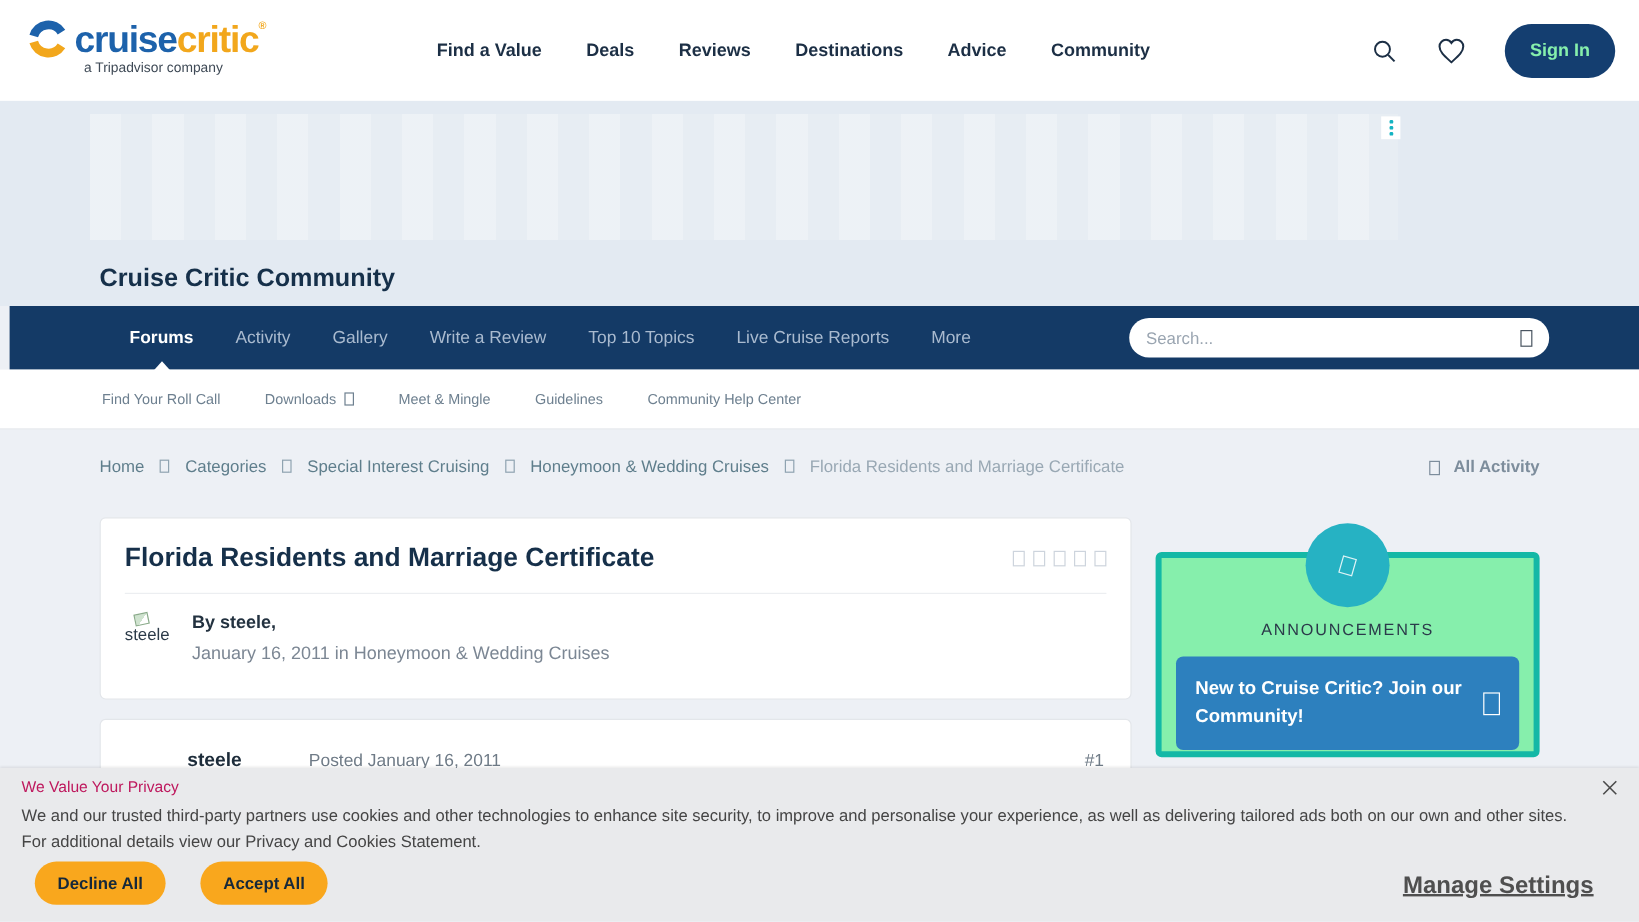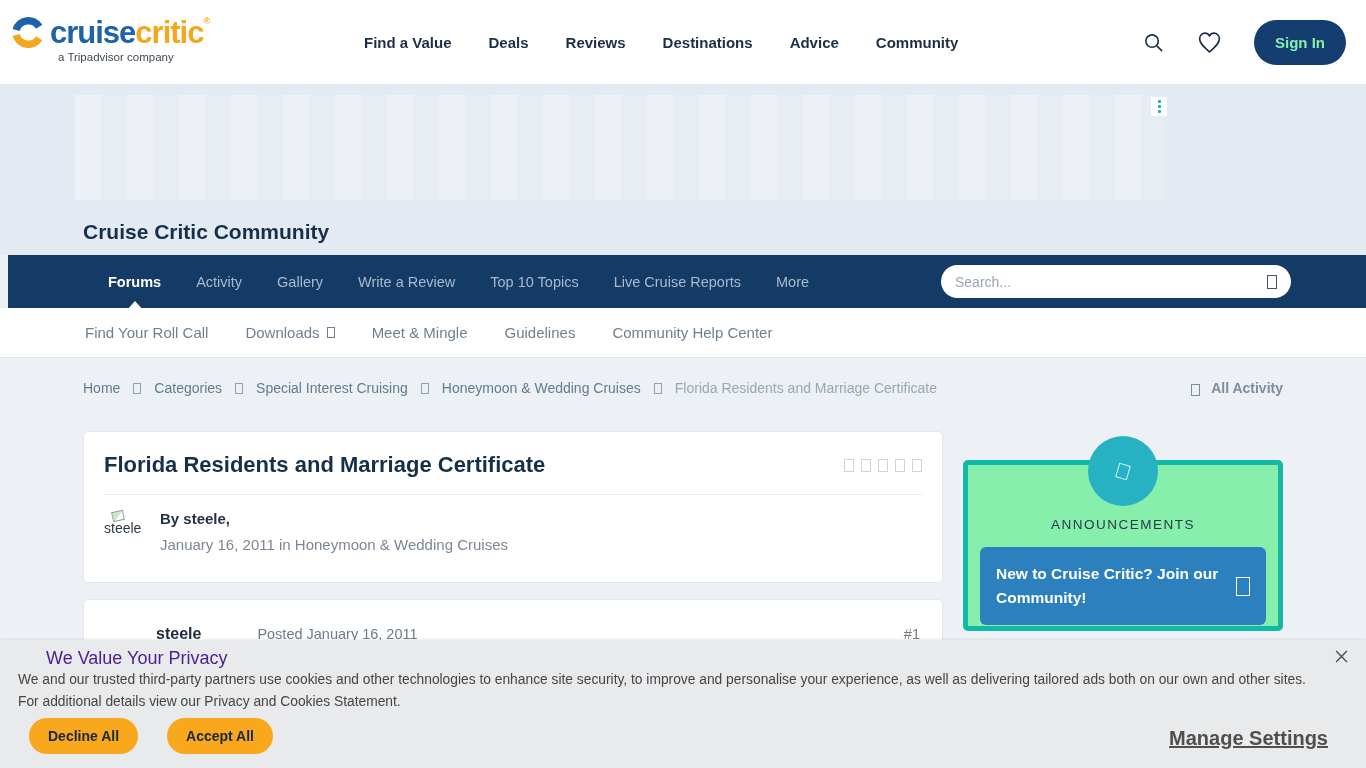--- a/index.html
+++ b/index.html
@@ -5,21 +5,21 @@
   * { margin:0; padding:0; box-sizing:border-box; }
   html,body { width:1366px; height:768px; }
   body { font-family:"Liberation Sans", sans-serif; background:#edf0f5; overflow:hidden; position:relative; }
   #viewport { position:relative; width:1366px; height:768px; }
 
   
   .tofu { display:inline-block; border:1px solid currentColor; width:9px; height:12px; flex:0 0 auto; }
 
   
   .site-header { position:absolute; top:0; left:0; width:1366px; height:84px; background:#ffffff; z-index:5; }
-  .logo { position:absolute; left:12px; top:16px; cursor:pointer; }
+  .logo { position:absolute; left:24px; top:16px; cursor:pointer; }
   .logo-top { display:flex; align-items:center; }
   .logo-text { font-size:31px; font-weight:700; letter-spacing:-1px; line-height:1; }
   .logo-cruise { color:#1d62ab; }
   .logo-critic { color:#f2a71c; }
   .logo-reg { font-size:9px; color:#f2a71c; vertical-align:top; }
   .logo-tagline { margin-left:46px; margin-top:2px; font-size:11.5px; color:#3f4a56; }
   .header-nav { position:absolute; left:364px; top:0; height:84px; display:flex; align-items:center; gap:37px; }
   .header-nav a { font-size:15px; font-weight:700; color:#1c2f45; text-decoration:none; cursor:pointer; }
   .header-right { position:absolute; right:20px; top:0; height:84px; display:flex; align-items:center; gap:32px; }
   .icon-btn { background:none; border:none; cursor:pointer; display:flex; align-items:center; }
@@ -40,21 +40,21 @@
   .forum-nav-items a.active { color:#ffffff; font-weight:700; }
   .forum-nav-items a.active::after { content:""; position:absolute; left:50%; margin-left:-9px; top:27px; width:0; height:0;
     border-left:9px solid transparent; border-right:9px solid transparent; border-bottom:10px solid #ffffff; }
   .forum-search { position:absolute; left:933px; top:10px; width:350px; height:33px; background:#ffffff; border-radius:17px; display:flex; align-items:center; padding:0 14px; }
   .forum-search input { flex:1; border:none; outline:none; font-size:14px; color:#b91c1c; font-family:inherit; background:transparent; }
   .forum-search input::placeholder { color:#9aa5b1; }
   .forum-search .tofu { color:#4a5561; width:10px; height:14px; cursor:pointer; }
 
   
   .sub-nav { position:absolute; top:308px; left:0; width:1366px; height:50px; background:#ffffff; border-bottom:1px solid #e2e5e9; display:flex; align-items:center; padding-left:85px; gap:37px; }
-  .sub-nav a { font-size:15px; color:#6e8090; text-decoration:none; cursor:pointer; display:flex; align-items:center; gap:7px; }
+  .sub-nav a { font-size:12px; color:#6e8090; text-decoration:none; cursor:pointer; display:flex; align-items:center; gap:7px; }
   .sub-nav .tofu { width:8px; height:11px; color:#6e8090; }
 
   
   .breadcrumb-row { position:absolute; top:358px; left:0; width:1366px; height:60px; display:flex; align-items:center; padding:0 83px; }
   .crumbs { display:flex; align-items:center; }
   .crumbs a, .crumbs span.current { font-size:14px; color:#5f7e8c; text-decoration:none; cursor:pointer; }
   .crumbs span.current { color:#99a8b4; cursor:default; }
   .crumb-sep { margin:0 13px; color:#8fa3b1; width:8px; height:11px; }
   .all-activity { margin-left:auto; display:flex; align-items:flex-end; gap:11px; font-size:14px; font-weight:700; color:#7d8d9c; text-decoration:none; cursor:pointer; }
   .all-activity .tofu { width:9px; height:12px; }
@@ -83,21 +83,21 @@
   .announce-circle { position:absolute; left:50%; margin-left:-35px; top:-29px; width:70px; height:70px; border-radius:50%; background:#26b2c3; display:flex; align-items:center; justify-content:center; }
   .megaphone-tofu { width:12px; height:15px; border:1.5px solid rgba(255,255,255,.85); transform:rotate(16deg); }
   .announce-label { margin-top:52px; text-align:center; font-size:13.5px; letter-spacing:1.5px; color:#2b3a4a; }
   .announce-banner { margin:15px 12px 0; background:#2d80be; border-radius:6px; padding:15px 16px; display:flex; align-items:center; cursor:pointer; }
   .announce-text { font-size:15.5px; font-weight:700; line-height:1.55; color:#ffffff; width:238px; }
   .announce-chevron { width:14px; height:19px; border:1.5px solid #ffffff; margin-left:auto; display:inline-block; }
 
   
   .cookie-banner { position:absolute; left:0; top:640px; width:1366px; height:128px; background:#e9eaec; z-index:20; box-shadow:0 -1px 2px rgba(0,0,0,.08); }
   .cookie-close { position:absolute; right:14px; top:6px; background:none; border:none; cursor:pointer; padding:4px; }
-  .cookie-title { position:absolute; left:18px; top:8px; font-size:18px; color:#4c1d95;margin-left:28px; }
+  .cookie-title { position:absolute; left:18px; top:8px; font-size:13px; color:#be185d; }
   .cookie-body { position:absolute; left:18px; top:29px; width:1310px; font-size:13.8px; color:#454545; line-height:21.5px; }
   .cookie-link { color:#454545; cursor:pointer; }
   .cookie-buttons { position:absolute; left:29px; top:78px; display:flex; gap:29px; }
   .btn-pill { background:#f9a71d; border:none; border-radius:18px; padding:10px 19px; font-size:14px; font-weight:700; color:#16283a; cursor:pointer; font-family:inherit; }
   .manage-settings { position:absolute; right:38px; top:87px; font-size:20px; font-weight:700; color:#4f4f4f; text-decoration:underline; cursor:pointer;margin-left:24px; }
 </style>
 </head>
 <body>
 
 <div id="viewport">

